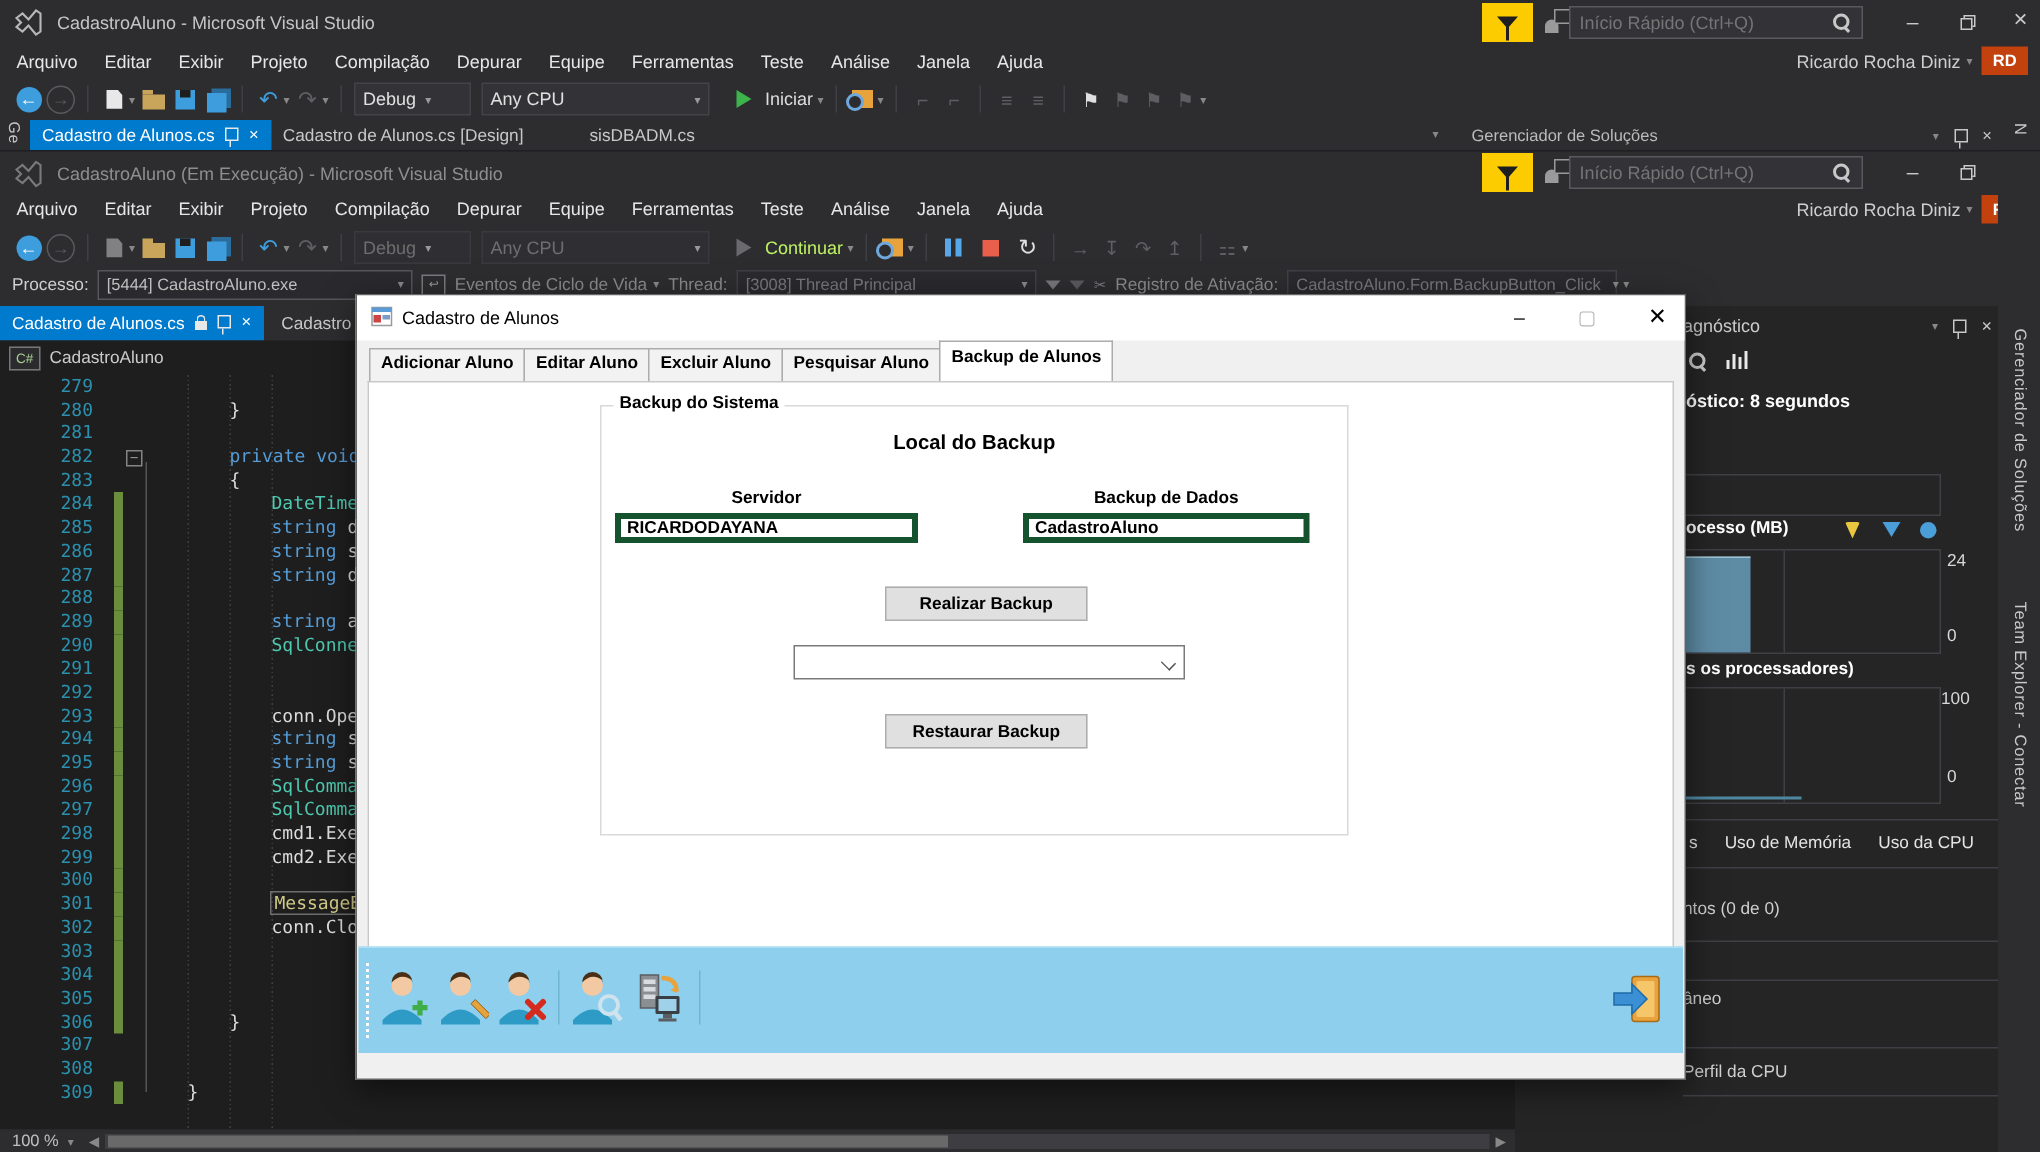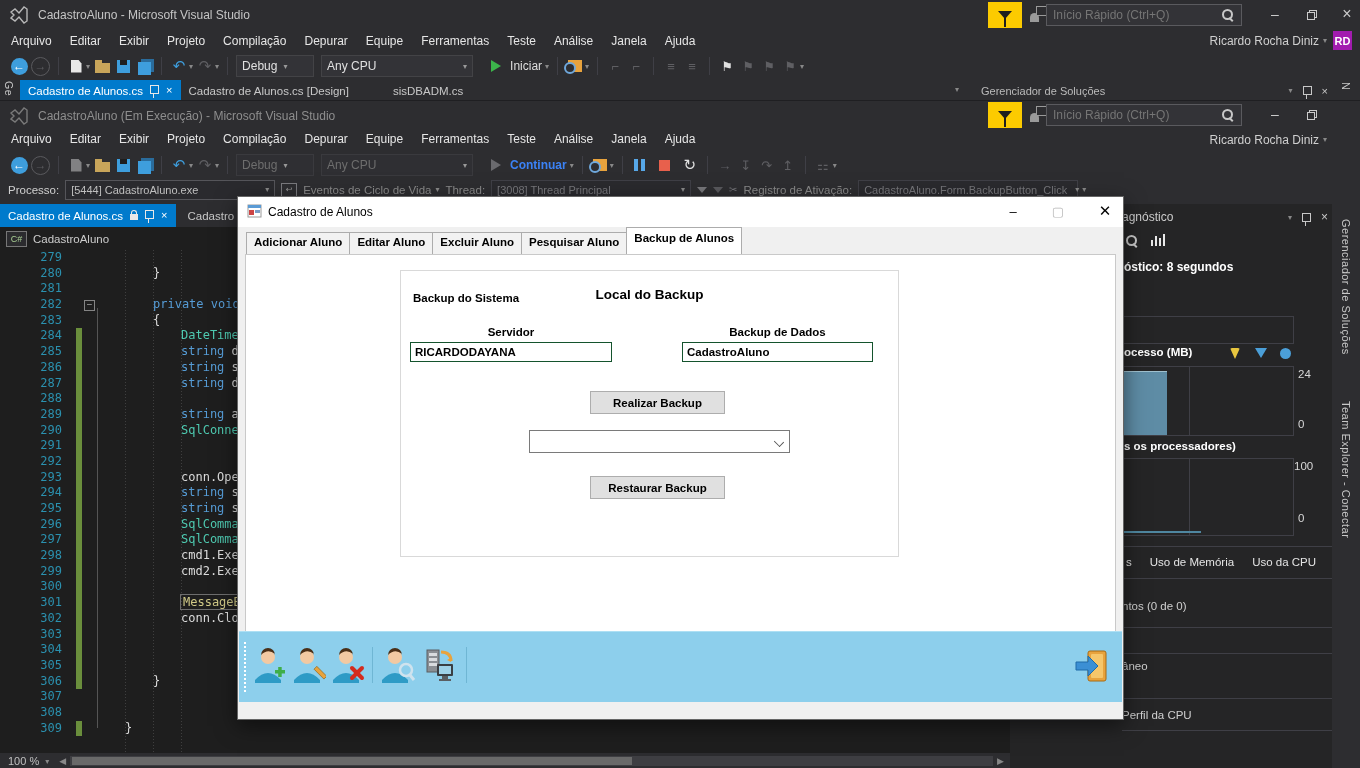--- a/index.html
+++ b/index.html
@@ -20,42 +20,42 @@
   .lens{width:7px;height:7px;border:2px solid #C8C8C8;border-radius:50%;position:relative;margin:0 8px 2px 0;}
   .lens:after{content:'';position:absolute;left:6px;top:6px;width:2px;height:5px;background:#C8C8C8;transform:rotate(-45deg);}
   .wbtn{width:34px;height:22px;display:flex;align-items:center;justify-content:center;color:#CACACA;font-size:14px;cursor:pointer;}
   .restore-ic{width:9px;height:9px;position:relative;}
   .restore-ic:before{content:'';position:absolute;left:2px;top:0;width:6px;height:6px;border:1px solid #CACACA;}
   .restore-ic:after{content:'';position:absolute;left:0;top:2px;width:6px;height:6px;border:1px solid #CACACA;background:#2D2D30;}
   .menubar{display:flex;align-items:center;font-size:12px;color:#E6E6E6;}
   .menubar li{list-style:none;padding:3px 9px;cursor:pointer;}
   .menubar ul{display:flex;margin:0;padding:0;}
   .userrow{display:flex;align-items:center;gap:6px;font-size:12px;color:#CFCFCF;}
-  .rdbadge{width:19px;height:19px;background:#a21caf;color:#fff;font-size:11px;font-weight:bold;display:flex;align-items:center;justify-content:center;}
+  .rdbadge{width:31px;height:19px;background:#c2410c;color:#fff;font-size:11px;font-weight:bold;display:flex;align-items:center;justify-content:center;}
   .toolbar{display:flex;align-items:center;height:26px;gap:3px;padding-left:10px;}
   .tbtn{min-width:18px;height:18px;display:flex;align-items:center;justify-content:center;font-size:13px;color:#C8C8C8;cursor:pointer;}
   .tsep{width:1px;height:18px;background:#3F3F46;margin:0 5px;}
   .mini{font-size:8px;color:#888;margin-left:-2px;}
   .navc{width:17px;height:17px;border-radius:50%;background:#3E9EDD;color:#fff;font-size:12px;display:flex;align-items:center;justify-content:center;}
   .navc.dis{background:transparent;color:#5A5A5E;border:1px solid #5A5A5E;}
   .ic-newfile{width:11px;height:13px;background:#E8E8E8;clip-path:polygon(0 0,70% 0,100% 30%,100% 100%,0 100%);}
   .ic-folder{width:15px;height:10px;background:#C8A55A;position:relative;margin-top:3px;}
   .ic-folder:before{content:'';position:absolute;top:-3px;left:0;width:7px;height:3px;background:#C8A55A;}
   .ic-save{width:13px;height:13px;background:#3E9EDD;position:relative;}
   .ic-save:before{content:'';position:absolute;left:3px;top:0;width:7px;height:5px;background:#1E1E1E;}
   .ic-saveall{width:13px;height:13px;background:#3E9EDD;box-shadow:3px -3px 0 #2A6C9C;position:relative;top:2px;}
   .blueglyph{color:#3E9EDD;}
   .dimglyph{color:#5F5F63;}
   .tcombo{height:20px;border:1px solid #434346;background:#333337;color:#E0E0E0;font-size:12px;display:flex;align-items:center;padding:0 5px;gap:6px;cursor:pointer;}
   .tcombo .caret{font-size:8px;color:#999;}
   .tcombo.dis{color:#6E6E6E;border-color:#3A3A3E;background:#2F2F33;}
   .playtri{width:0;height:0;border-top:6px solid transparent;border-bottom:6px solid transparent;border-left:10px solid #3CB44B;}
   .playtri.dis{border-left-color:#6a6a6e;}
   .runlbl{font-size:12px;color:#DEDEDE;margin:0 2px;}
-  .runlbl.dis{color:#3b82f6;font-weight:bold;}
+  .runlbl.dis{color:#bef264;}
   .pauseic{display:flex;gap:3px;}
   .pauseic i{width:4px;height:12px;background:#57A8E8;}
   .stopic{width:11px;height:11px;background:#E8604C;}
   .attachic{width:14px;height:12px;background:#E8A33D;position:relative;}
   .attachic:before{content:'';position:absolute;left:-4px;bottom:-2px;width:8px;height:8px;border:2px solid #6FA8DC;border-radius:50%;background:#2D2D30;}
   
   .dbgbar{display:flex;align-items:center;height:23px;font-size:11.5px;color:#8A8A8A;gap:6px;padding-left:8px;}
   .dbgbar .lbl-bright{color:#CFCFCF;}
   .dcombo{height:18px;border:1px solid #55555A;background:#2A2A2E;display:flex;align-items:center;justify-content:space-between;padding:0 5px;color:#BFBFBF;font-size:11px;cursor:pointer;}
   .dcombo.dis{color:#77777B;border-color:#3F3F46;}
@@ -96,24 +96,24 @@
   .fm-titlebar{height:30px;background:#FFFFFF;position:relative;}
   .fm-title{position:absolute;left:30px;top:8px;font-size:12px;color:#000;}
   .fm-btn{position:absolute;top:0px;width:34px;height:28px;display:flex;align-items:center;justify-content:center;font-size:13px;color:#000;cursor:pointer;}
   .fm-btn.disabled{color:#B8B8B8;}
   .fm-tabs{position:absolute;left:8px;top:31px;display:flex;align-items:flex-end;height:26px;}
   .ftab{border:1px solid #ACACAC;border-bottom:0;background:#F2F2F2;font-size:11.5px;font-weight:bold;color:#000;
         padding:3px 7px;height:15px;cursor:pointer;margin-right:-1px;}
   .ftab.active{background:#FFF;height:19px;position:relative;z-index:3;padding-top:4px;}
   .fm-page{position:absolute;left:7px;top:57px;width:869px;height:377px;background:#FFF;border:1px solid #C9C9C9;border-bottom:0;}
   .groupbox{position:absolute;border:1px solid #D9D9D9;background:#FFF;}
-  .gb-label{position:absolute;top:-8px;left:8px;background:#FFF;padding:0 4px;font-size:11.5px;font-weight:bold;color:#000;margin-top:29px;}
+  .gb-label{position:absolute;top:-8px;left:8px;background:#FFF;padding:0 4px;font-size:11.5px;font-weight:bold;color:#000;}
   .fm-heading{position:absolute;left:0;right:0;top:16px;text-align:center;font-size:13.5px;font-weight:bold;color:#000;}
   .fld-label{position:absolute;text-align:center;font-size:11.5px;font-weight:bold;color:#000;}
-  .fld-input{position:absolute;height:20px;border:1px solid #14532d;font-size:11.5px;font-weight:bold;color:#000;
+  .fld-input{position:absolute;height:20px;border:4px solid #14532d;font-size:11.5px;font-weight:bold;color:#000;
              padding:0 4px;font-family:"Liberation Sans",sans-serif;background:#FFF;box-sizing:border-box;}
   .fm-button{position:absolute;width:135px;height:23px;background:#E0E0E0;border:1px solid #ADADAD;
              font-size:11.5px;font-weight:bold;color:#000;font-family:"Liberation Sans",sans-serif;cursor:pointer;}
   .fm-combo{position:absolute;height:21px;background:#FFF;border:1px solid #7A7A7A;cursor:pointer;}
   .fm-combo .cc{position:absolute;right:6px;top:7px;width:7px;height:7px;border-right:1.5px solid #555;border-bottom:1.5px solid #555;transform:rotate(45deg) scaleY(0.8);}
   .blueband{position:absolute;left:1px;right:1px;background:#8DCFEC;border-top:1px solid #AEE0F4;}
   .bb-grip{position:absolute;left:5px;top:10px;bottom:10px;border-left:2px dotted #FFFFFF;}
   .bb-sep{width:1px;height:36px;background:#6FB6D4;margin:0 4px;}
   .bb-icons{position:absolute;left:12px;top:14px;display:flex;align-items:center;gap:3px;}
   .bb-ico{width:36px;height:38px;cursor:pointer;}

